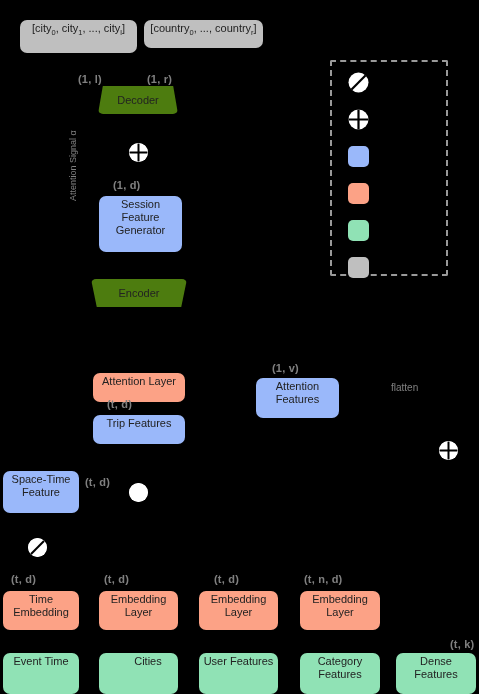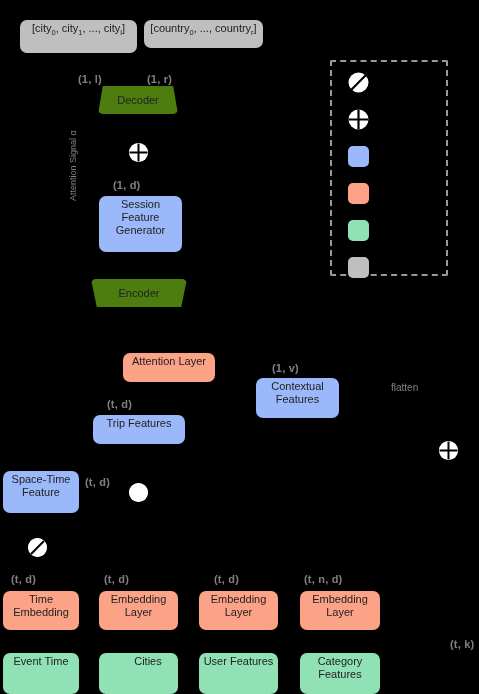--- a/index.html
+++ b/index.html
@@ -106,34 +106,34 @@
   <div class="node blue" style="left:99px;top:196px;width:83px;height:56px;">
     <span>Session Feature Generator</span>
   </div>
 
   <div class="trap up" style="left:91px;top:279px;width:96px;height:28px;">
     <span>Encoder</span>
   </div>
 
   <div class="vtext" style="left:68px;top:201px;">Attention Signal α</div>
 
-  <div class="node orange" style="left:93px;top:353px;width:92px;height:29px;margin-left:30px;">
+  <div class="node orange" style="left:93px;top:373px;width:92px;height:29px;">
     <span>Attention Layer</span>
   </div>
 
   <div class="tuple" style="left:107px;top:398px;">(t, d)</div>
 
   <div class="node blue" style="left:93px;top:415px;width:92px;height:29px;">
     <span>Trip Features</span>
   </div>
 
   <div class="tuple" style="left:272px;top:362px;">(1, v)</div>
 
   <div class="node blue" style="left:256px;top:378px;width:83px;height:40px;">
-    <span>Contextual Features</span>
+    <span>Attention Features</span>
   </div>
 
   <div class="dimtext" style="left:391px;top:382px;">flatten</div>
 
   <div class="op" style="left:439px;top:441px;">
     <svg viewBox="0 0 19 19" aria-hidden="true">
       <circle cx="9.5" cy="9.5" r="9.5" fill="#ffffff"></circle>
       <path d="M9.5 0.5 L9.5 18.5 M0.5 9.5 L18.5 9.5" stroke="#000" stroke-width="2"></path>
     </svg>
   </div>
@@ -188,20 +188,23 @@
   </div>
 
   <div class="node green" style="left:199px;top:653px;width:79px;height:41px;">
     <span>User Features</span>
   </div>
 
   <div class="node green" style="left:300px;top:653px;width:80px;height:41px;">
     <span>Category Features</span>
   </div>
 
+  <div class="node green" style="left:396px;top:653px;width:80px;height:41px;">
+    <span>Dense Features</span>
+  </div>
 
   <div class="legend" style="left:330px;top:60px;width:118px;height:216px;">
 
     <div class="legend-row" style="left:16px;top:10px;">
       <span class="legend-sw" style="background:transparent;">
         <svg viewBox="0 0 21 21" width="21" height="21" aria-hidden="true">
           <circle cx="10.5" cy="10.5" r="10" fill="#ffffff"></circle>
           <path d="M3.3 17.7 L17.7 3.3" stroke="#000" stroke-width="2.2"></path>
         </svg>
       </span>

